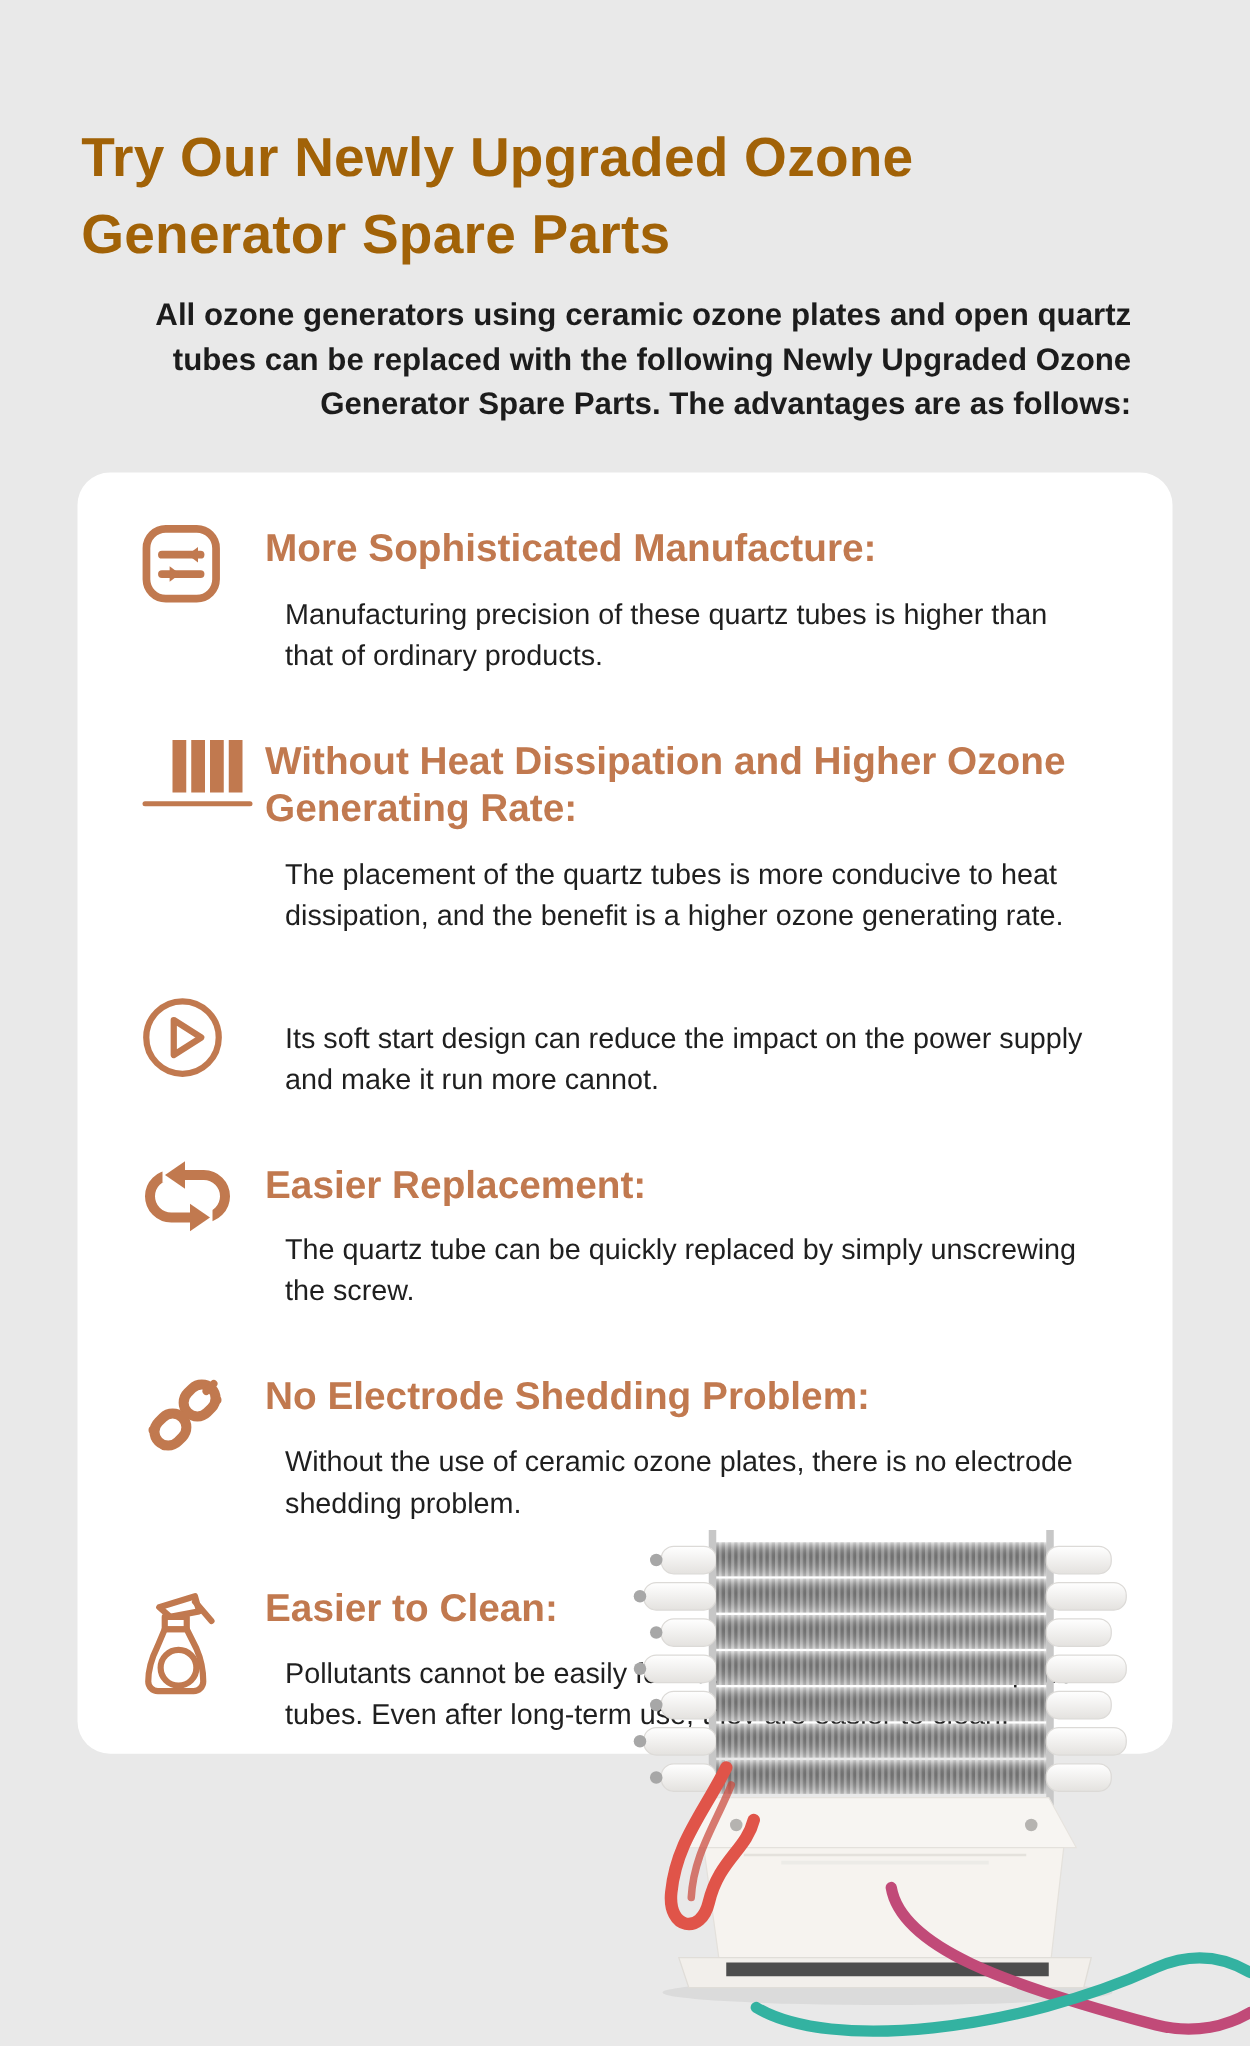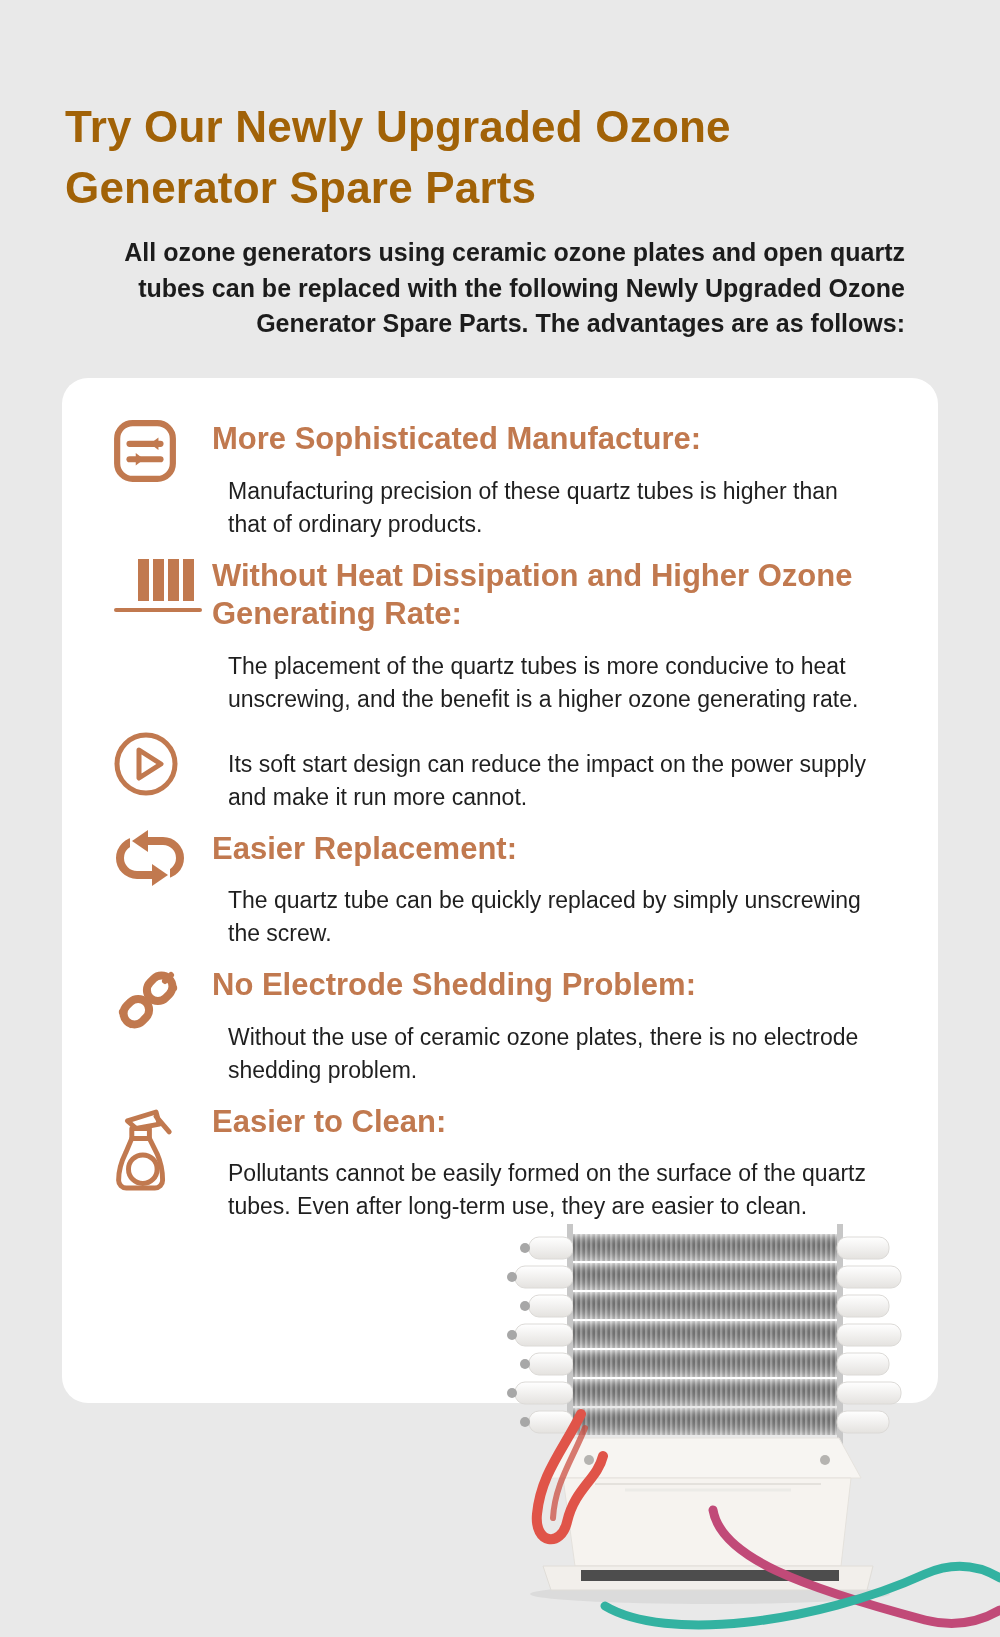--- a/index.html
+++ b/index.html
@@ -18,21 +18,21 @@
     position:absolute;left:65px;top:210px;width:840px;
     font-size:25px;font-weight:700;line-height:1.42;color:#1c1c1c;text-align:right;
   }
   .card{
     position:absolute;left:62px;top:378px;width:876px;height:1025px;
     background:#ffffff;border-radius:26px;
   }
   .features{
     box-sizing:border-box;
     padding:42px 40px 0 48px;
-    display:flex;flex-direction:column;
+    display:flex;flex-direction:column;gap:33px;
   }
   .feature{display:flex;align-items:flex-start;}
   .feature .icon-cell{
     flex:0 0 100px;display:flex;justify-content:flex-start;
     padding-left:2px;margin-top:-2px;
   }
   .feature .txt{flex:1;min-width:0;padding-right:4px;}
   .feature h3{
     margin:0 0 10px 0;
     font-size:31px;font-weight:700;line-height:1.25;
@@ -78,21 +78,21 @@
         <svg width="92" height="62" viewBox="0 0 92 62" fill="#c1794f">
           <rect x="26" y="4" width="11" height="42"></rect>
           <rect x="41" y="4" width="11" height="42"></rect>
           <rect x="56" y="4" width="11" height="42"></rect>
           <rect x="71" y="4" width="11" height="42"></rect>
           <rect x="2" y="53" width="88" height="4" rx="2"></rect>
         </svg>
       </div>
       <div class="txt">
         <h3>Without Heat Dissipation and Higher Ozone Generating Rate:</h3>
-        <p>The placement of the quartz tubes is more conducive to heat unscrewing, and the benefit is a higher ozone generating rate.</p>
+        <p>The placement of the quartz tubes is more conducive to heat dissipation, and the benefit is a higher ozone generating rate.</p>
       </div>
     </div>
 
     <div class="feature">
       <div class="icon-cell">
         <svg width="68" height="68" viewBox="0 0 68 68" fill="none" stroke="#c1794f" stroke-width="5" stroke-linejoin="round">
           <circle cx="34" cy="34" r="29"></circle>
           <polygon points="27,20 49,34 27,48"></polygon>
         </svg>
       </div>

